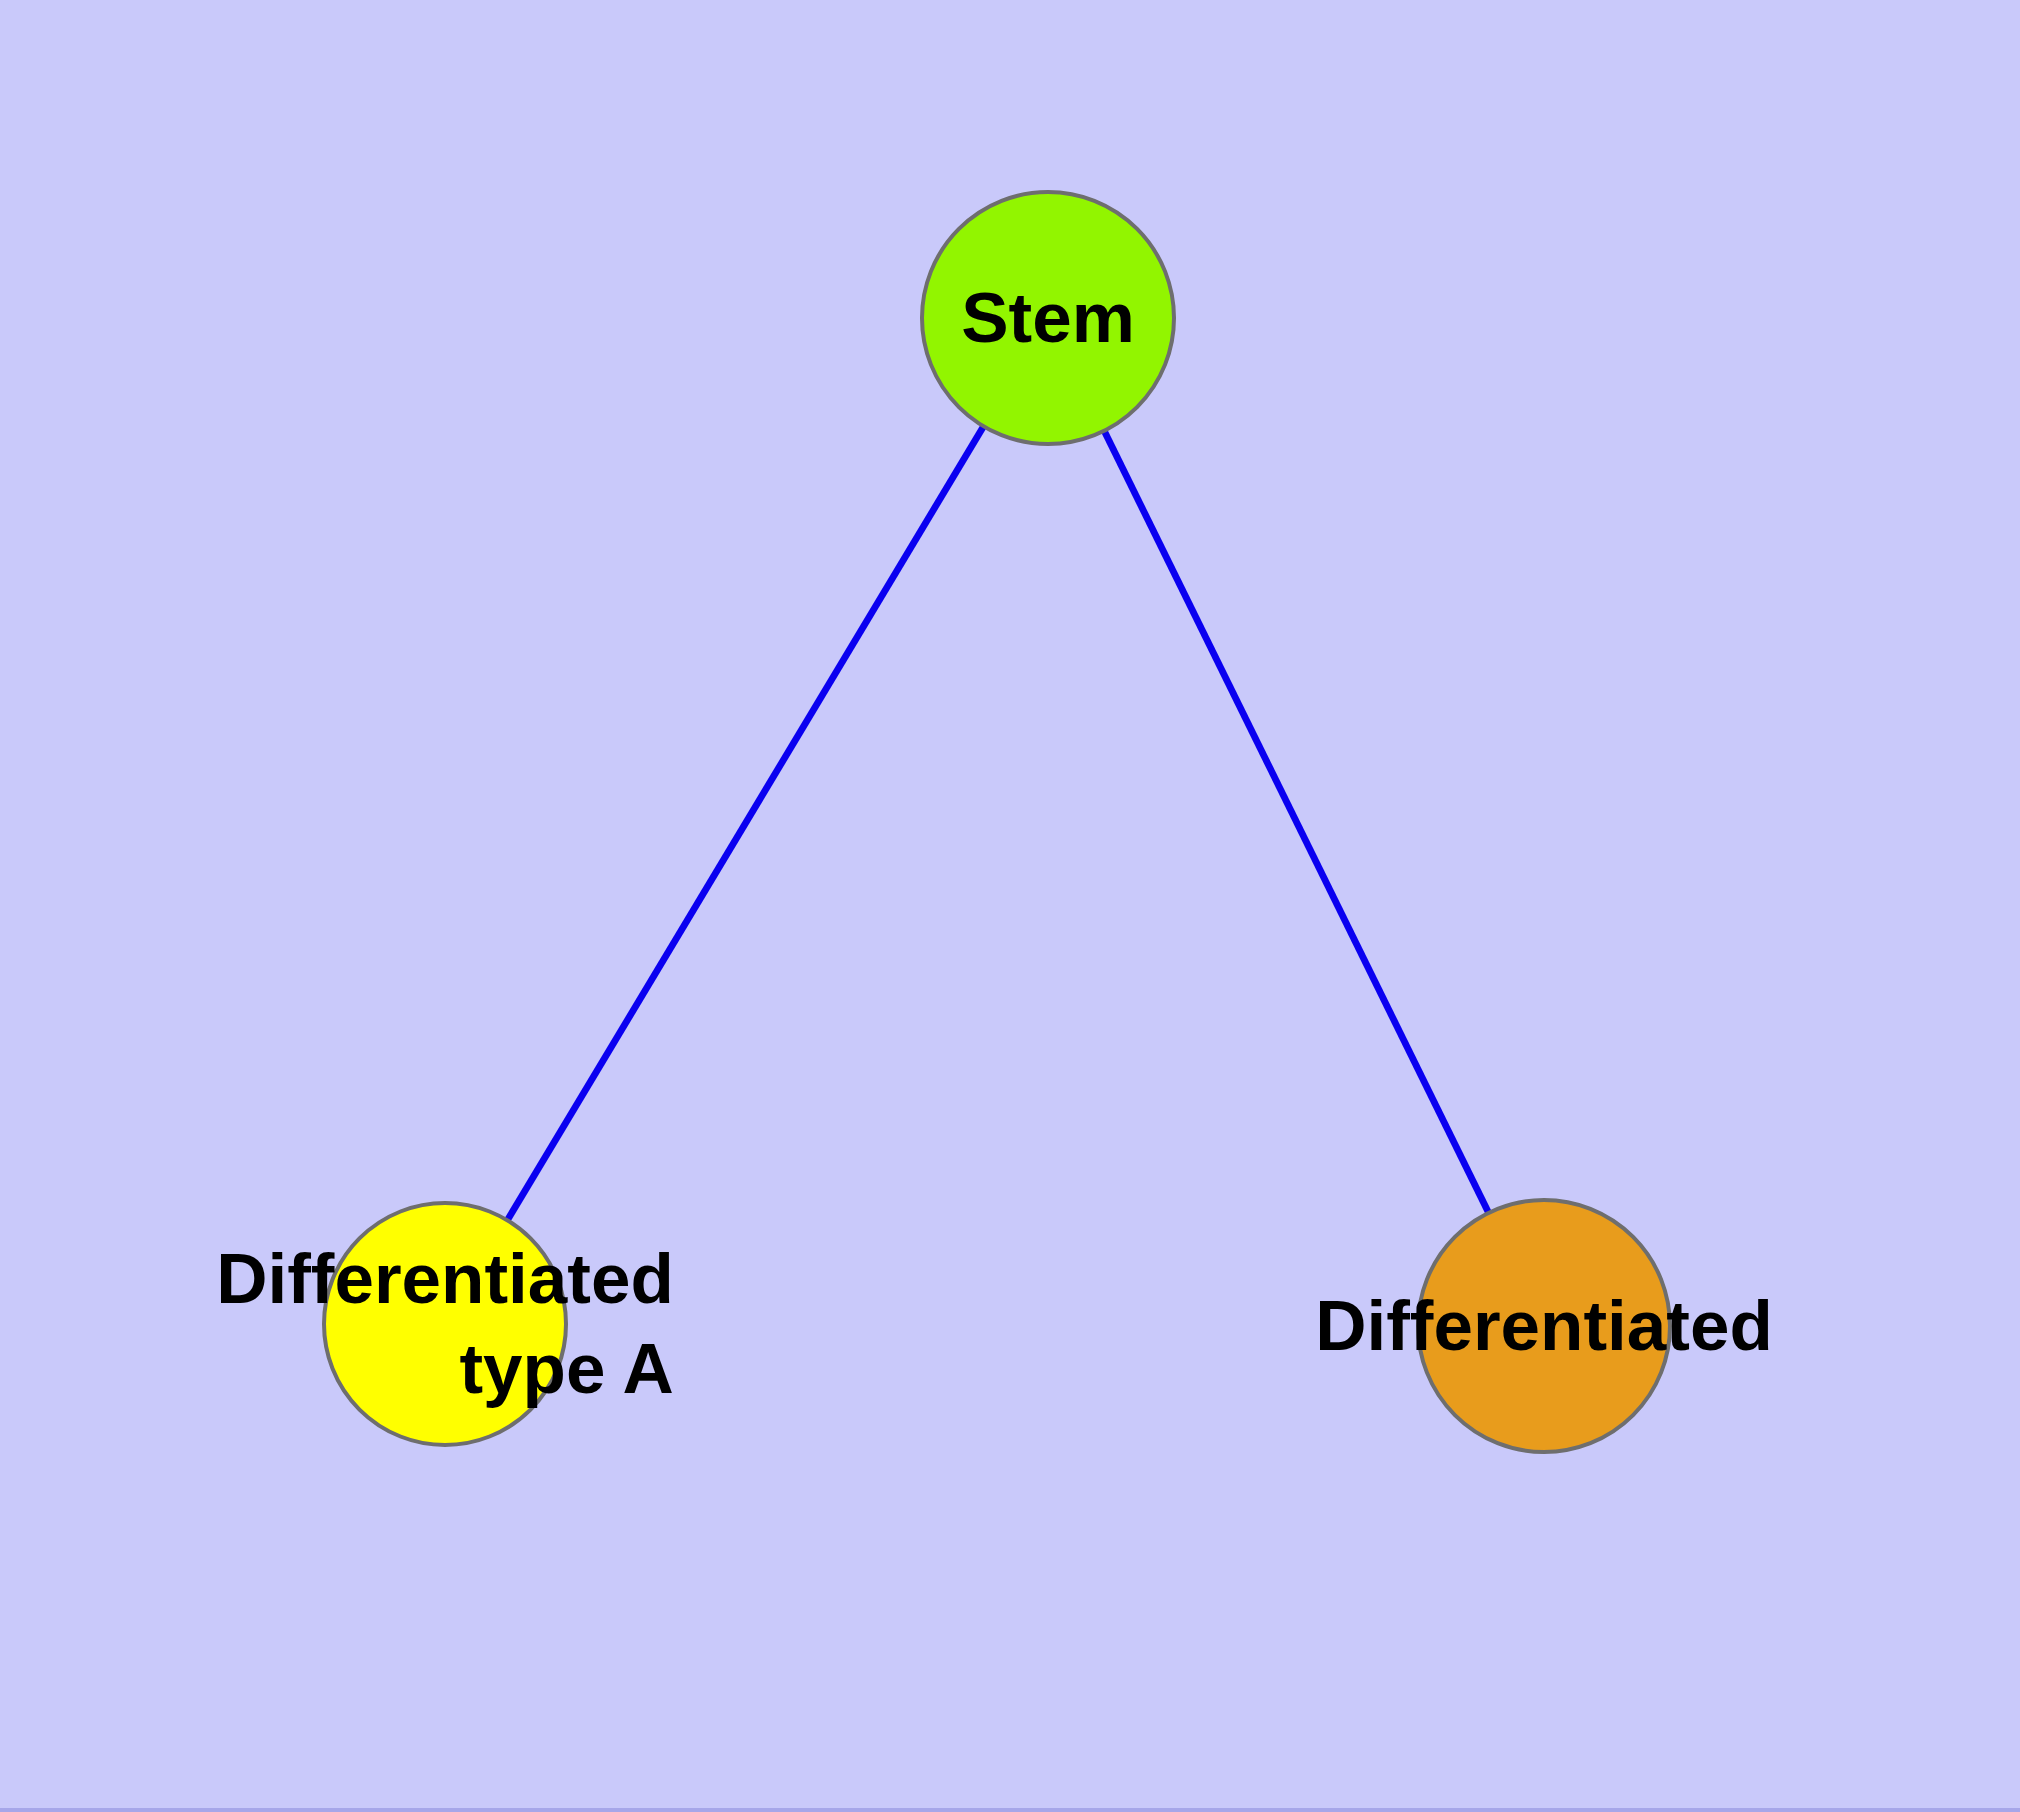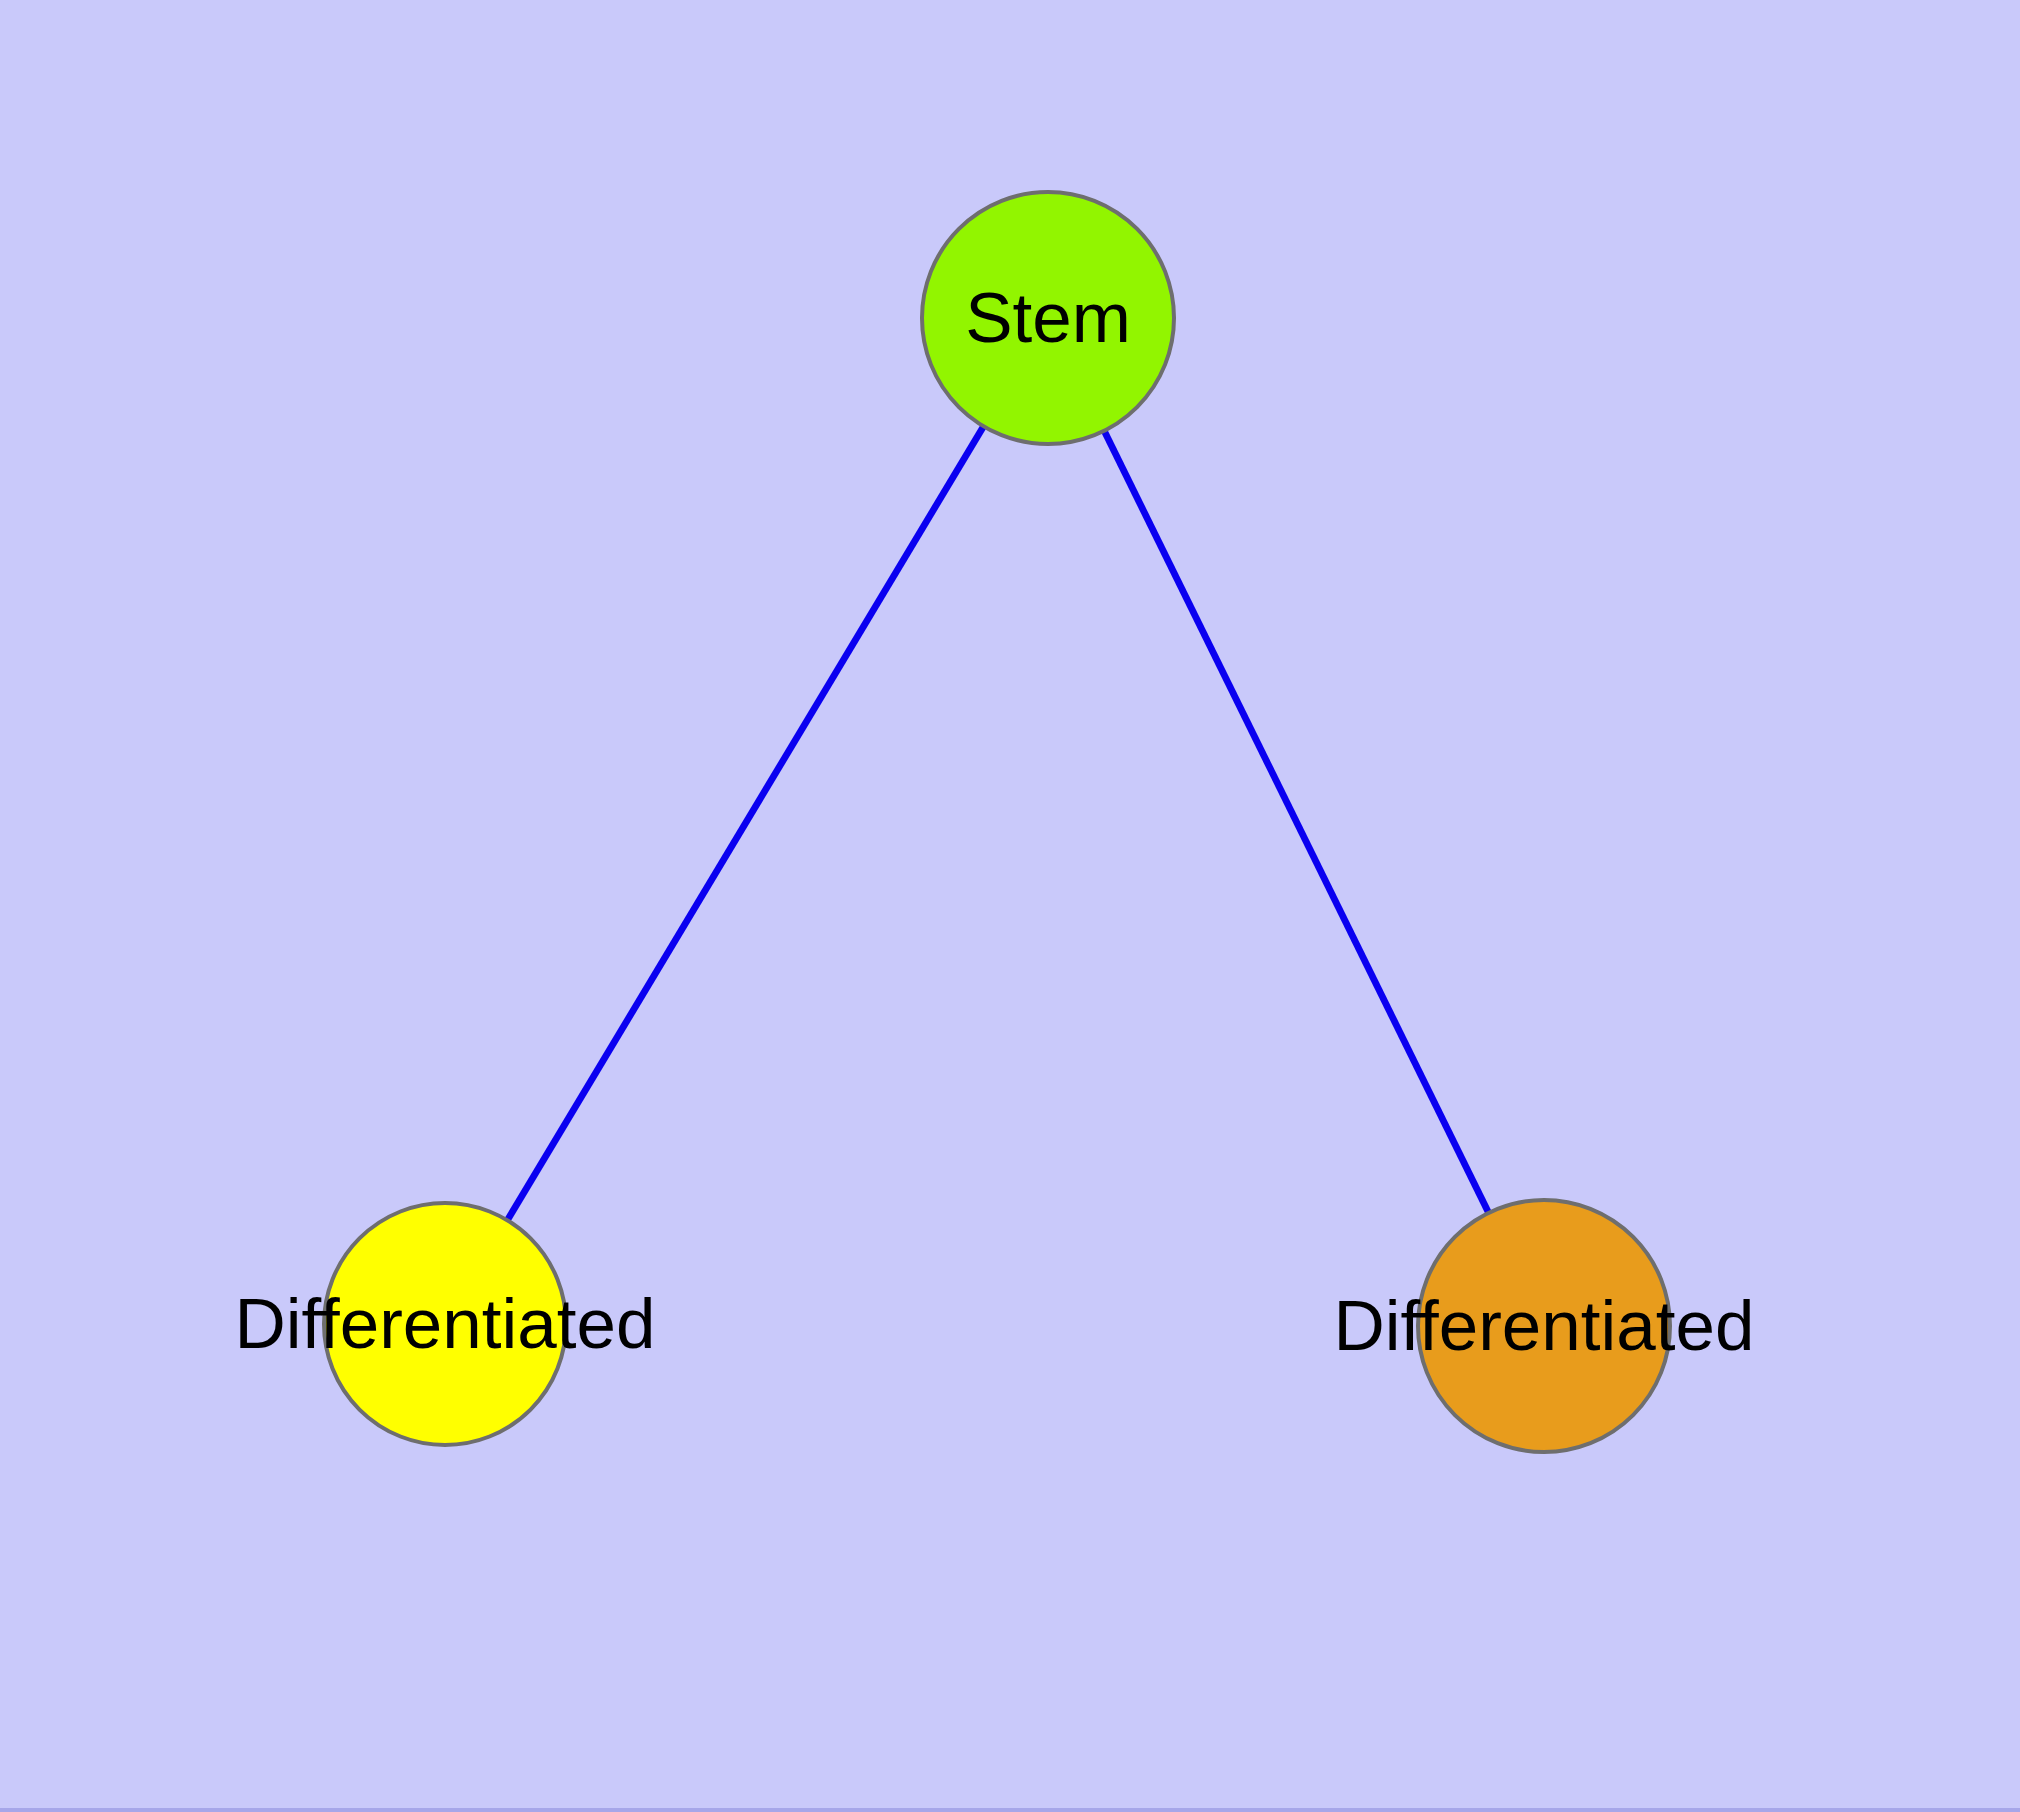--- a/index.html
+++ b/index.html
@@ -27,21 +27,21 @@
   }
   .node {
     position: absolute;
     border-radius: 50%;
     box-sizing: border-box;
   }
   .node-label {
     position: absolute;
     transform: translate(-50%, -50%);
     text-align: right;
-    font-weight: normal;
+    font-weight: bold;
     font-size: 71px;
     line-height: 1.27;
     white-space: nowrap;
     z-index: 3;
   }
   .bottom-edge {
     position: absolute;
     left: 0;
     bottom: 0;
     width: 100%;
@@ -59,20 +59,21 @@
     </svg>
   <div id="node-layer">
       <div class="node" style="left: 920px; top: 190px; width: 256px; height: 256px; background: rgb(146, 245, 0); border: 4.2px solid rgb(110, 110, 110);"></div>
       <div class="node" style="left: 322px; top: 1201px; width: 246px; height: 246px; background: rgb(255, 255, 0); border: 4.2px solid rgb(110, 110, 110);"></div>
       <div class="node" style="left: 1416px; top: 1198px; width: 256px; height: 256px; background: rgb(232, 156, 28); border: 4.2px solid rgb(110, 110, 110);"></div>
       <div class="node-label" style="left: 1048px; top: 318px; color: rgb(0, 0, 0);">
         <div>Stem</div>
       </div>
       <div class="node-label" style="left: 445px; top: 1324px; color: rgb(0, 0, 0);">
         <div>Differentiated</div>
+        <div>type A</div>
       </div>
       <div class="node-label" style="left: 1544px; top: 1326px; color: rgb(0, 0, 0);">
         <div>Differentiated</div>
       </div>
     </div>
   <div class="bottom-edge" style="background: rgb(166, 166, 233);"></div>
 </div>
 
 
 </body></html>

